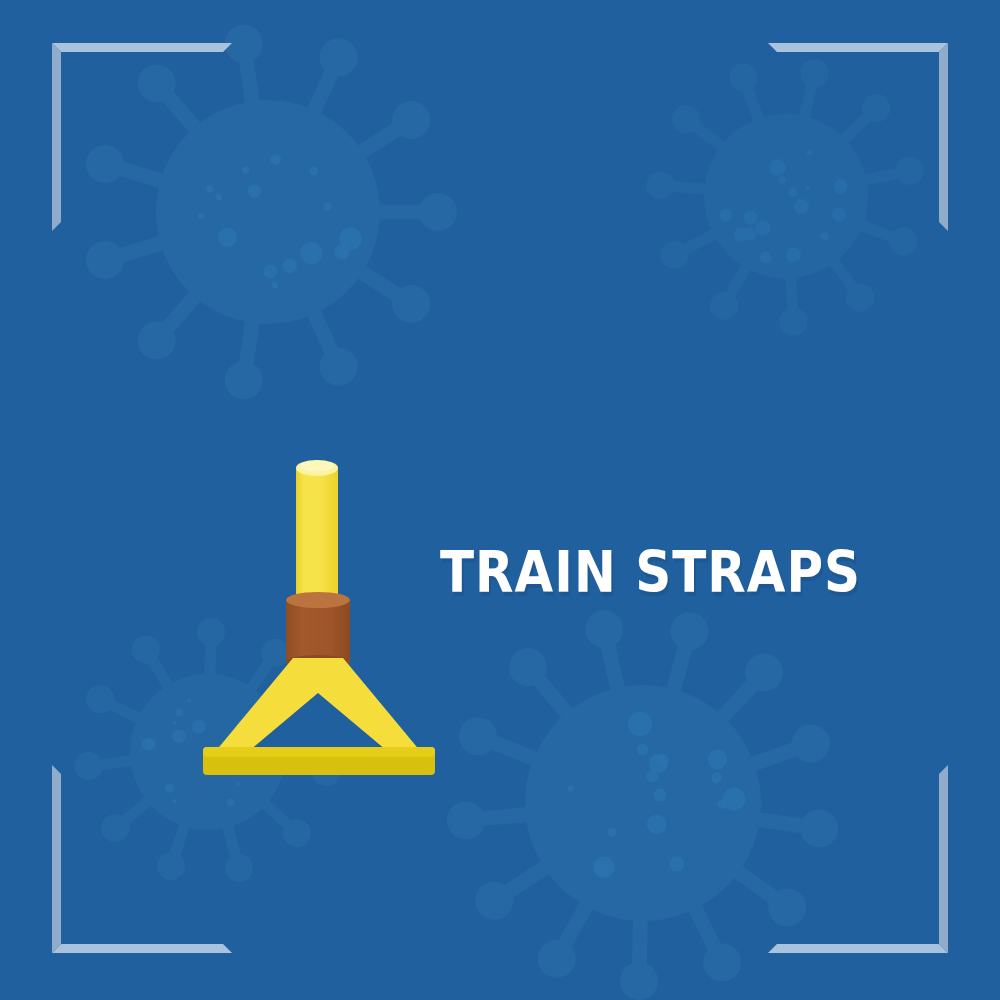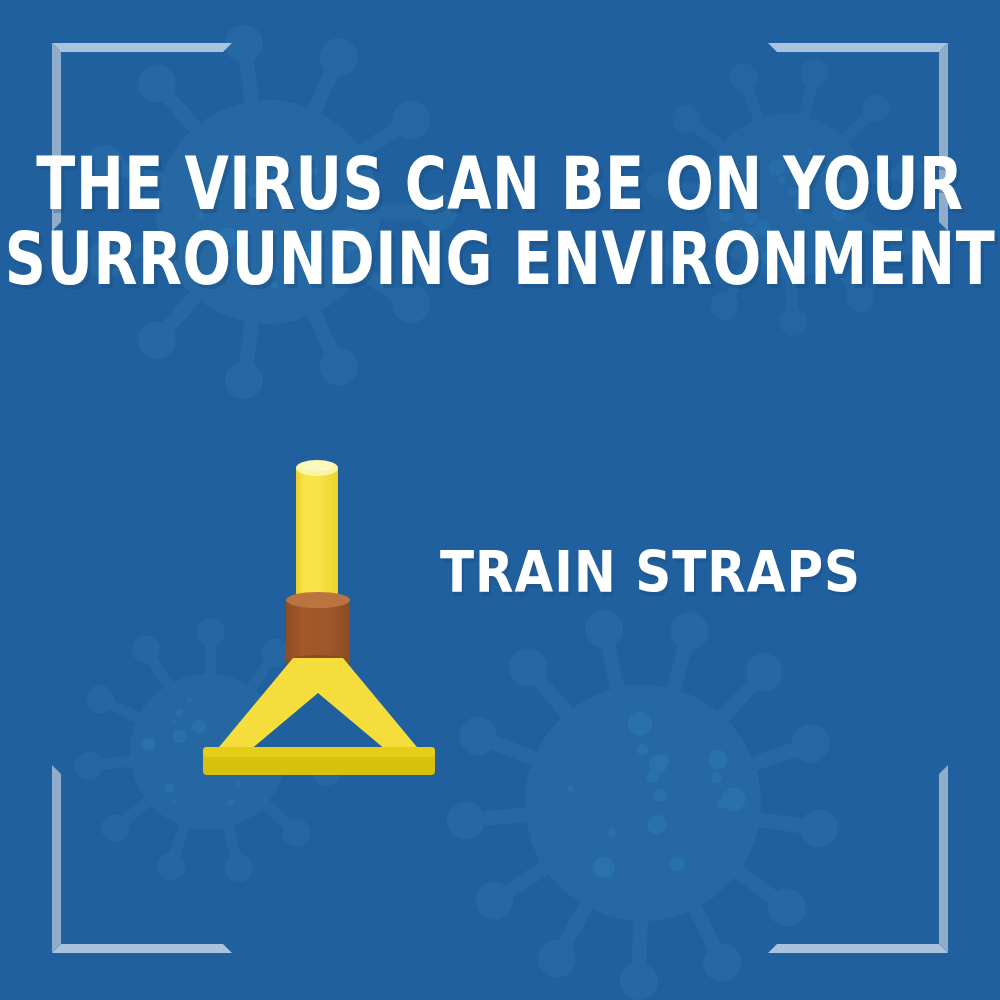--- a/index.html
+++ b/index.html
@@ -279,24 +279,20 @@
       <g>
         <path d="M 52 953 L 232 953 L 223 944 L 61 944 Z" fill="#A9C3DE"></path>
         <path d="M 52 953 L 52 765 L 61 774 L 61 944 Z" fill="#8FACCB"></path>
       </g>
       <g>
         <path d="M 948 953 L 768 953 L 777 944 L 939 944 Z" fill="#A9C3DE"></path>
         <path d="M 948 953 L 948 765 L 939 774 L 939 944 Z" fill="#8FACCB"></path>
       </g>
     </svg>
 
-  <div class="headline-block">
-    <span class="headline-line" id="headline-line-1">THE VIRUS CAN BE ON YOUR</span>
-    <span class="headline-line" id="headline-line-2">SURROUNDING ENVIRONMENT</span>
-  </div>
 
   <div id="caption">TRAIN STRAPS</div>
 
   <svg id="strap-illustration" viewBox="0 0 260 340" width="260" height="340">
     <defs>
       <linearGradient id="poleGrad" x1="0" y1="0" x2="1" y2="0">
         <stop offset="0%" stop-color="#E9CF26"></stop>
         <stop offset="18%" stop-color="#F6E34A"></stop>
         <stop offset="55%" stop-color="#F7E249"></stop>
         <stop offset="100%" stop-color="#ECD32C"></stop>

